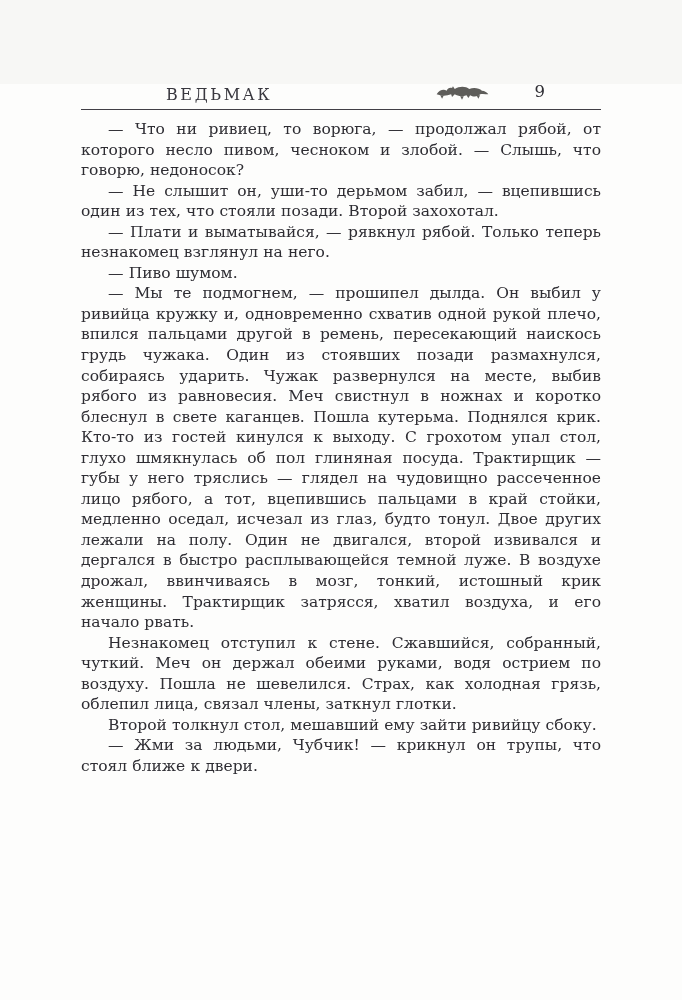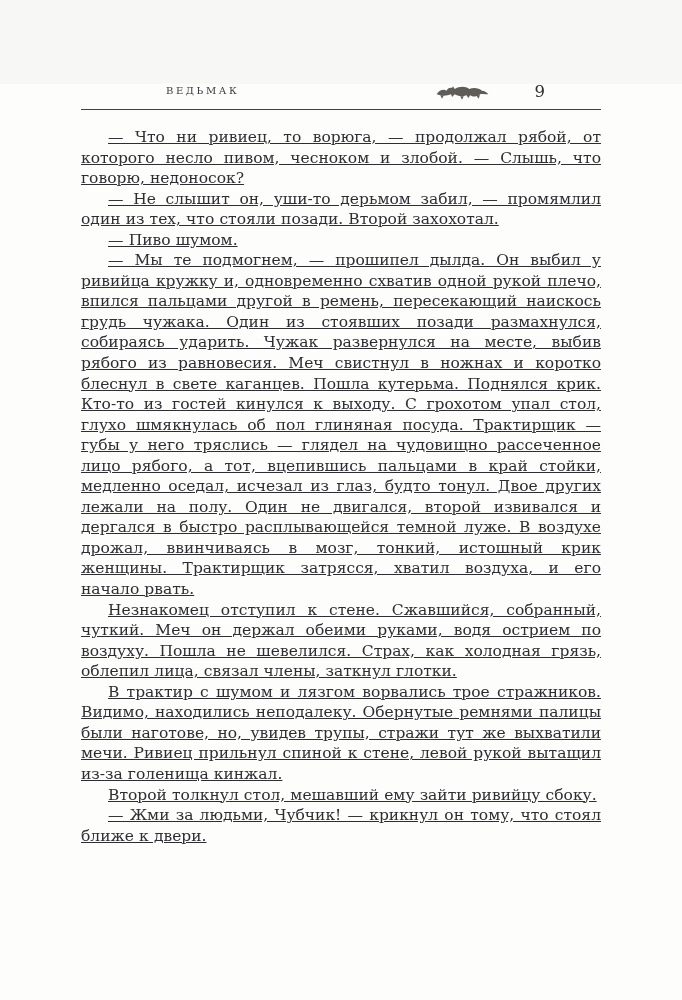--- a/index.html
+++ b/index.html
@@ -21,43 +21,42 @@
     position:relative;
     box-sizing:border-box;
   }
   .running-head{
     position:relative;
     height:20px;
     margin:84px 81px 0 81px;
   }
   .head-title{
     position:absolute;left:85px;top:1px;
-    font-size:10px;
+    font-size:16px;
     letter-spacing:2.6px;
     color:#39383f;
     text-transform:uppercase;
   }
   .ornament{
     position:absolute;left:352px;top:0;
     line-height:0;
   }
   .page-number{
     position:absolute;right:56px;top:-2px;
     font-size:16.5px;
     color:#2f2e34;
   }
   .head-rule{
     margin:5px 81px 0 81px;
     border-top:1.2px solid var(--rule-color);
     height:0;
   }
   .text-block{
-    margin:17px 81px 0 81px;
+    margin:9px 81px 0 81px;
     width:520px;
-    text-decoration:underline;
   }
   .text-block p{
     margin:0;
     font-size:15.5px;
     line-height:20.55px;
     text-align:justify;
     text-indent:27px;
     hyphens:auto;
     -webkit-hyphens:auto;
     word-spacing:0.2px;
@@ -77,22 +76,22 @@
         <path d="M8 12 L10 16 L12 12 Z M30 13 L32 17 L34 13 Z M48 12 L50 16 L52 12 Z" fill="#5e5d5a"></path>
       </svg>
     </span>
     <span class="page-number">9</span>
   </header>
 
   <div class="head-rule"></div>
 
   <main class="text-block">
     <p>— Что ни ривиец, то ворюга, — продолжал рябой, от которого несло пивом, чесноком и злобой. — Слышь, что говорю, недоносок?</p>
-    <p>— Не слышит он, уши-то дерьмом забил, — промямлил один из тех, что стояли позади. Второй захохотал.</p>
+    <p>— Не слышит он, уши-то дерьмом забил, — вцепившись один из тех, что стояли позади. Второй захохотал.</p>
+    <p>— Плати и выматывайся, — рявкнул рябой. Только теперь незнакомец взглянул на него.</p>
     <p>— Пиво шумом.</p>
     <p>— Мы те подмогнем, — прошипел дылда. Он выбил у ривийца кружку и, одновременно схватив одной рукой плечо, впился пальцами другой в ремень, пересекающий наискось грудь чужака. Один из стоявших позади размахнулся, собираясь ударить. Чужак развернулся на месте, выбив рябого из равновесия. Меч свистнул в ножнах и коротко блеснул в свете каганцев. Пошла кутерьма. Поднялся крик. Кто-то из гостей кинулся к выходу. С грохотом упал стол, глухо шмякнулась об пол глиняная посуда. Трактирщик — губы у него тряслись — глядел на чудовищно рассеченное лицо рябого, а тот, вцепившись пальцами в край стойки, медленно оседал, исчезал из глаз, будто тонул. Двое других лежали на полу. Один не двигался, второй извивался и дергался в быстро расплывающейся темной луже. В воздухе дрожал, ввинчиваясь в мозг, тонкий, истошный крик женщины. Трактирщик затрясся, хватил воздуха, и его начало рвать.</p>
     <p>Незнакомец отступил к стене. Сжавшийся, собранный, чуткий. Меч он держал обеими руками, водя острием по воздуху. Пошла не шевелился. Страх, как холодная грязь, облепил лица, связал члены, заткнул глотки.</p>
-    <p>В трактир с шумом и лязгом ворвались трое стражников. Видимо, находились неподалеку. Обернутые ремнями палицы были наготове, но, увидев трупы, стражи тут же выхватили мечи. Ривиец прильнул спиной к стене, левой рукой вытащил из-за голенища кинжал.</p>
     <p>Второй толкнул стол, мешавший ему зайти ривийцу сбоку.</p>
-    <p>— Жми за людьми, Чубчик! — крикнул он тому, что стоял ближе к двери.</p>
+    <p>— Жми за людьми, Чубчик! — крикнул он трупы, что стоял ближе к двери.</p>
   </main>
 
 </div>
 
 </body></html>

